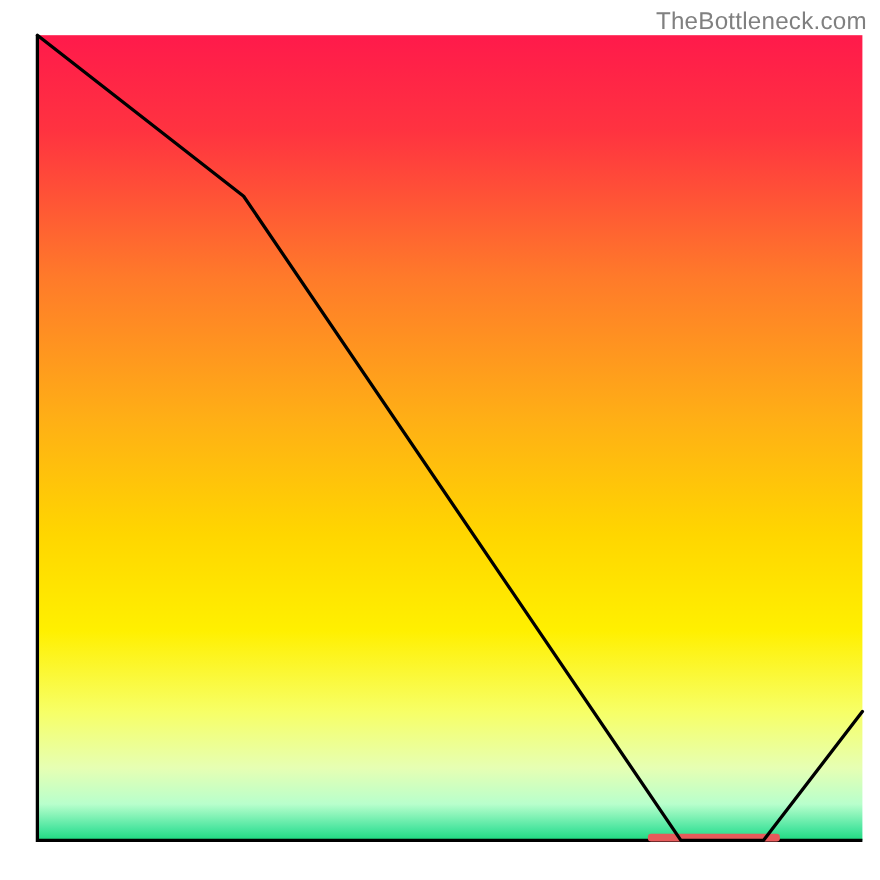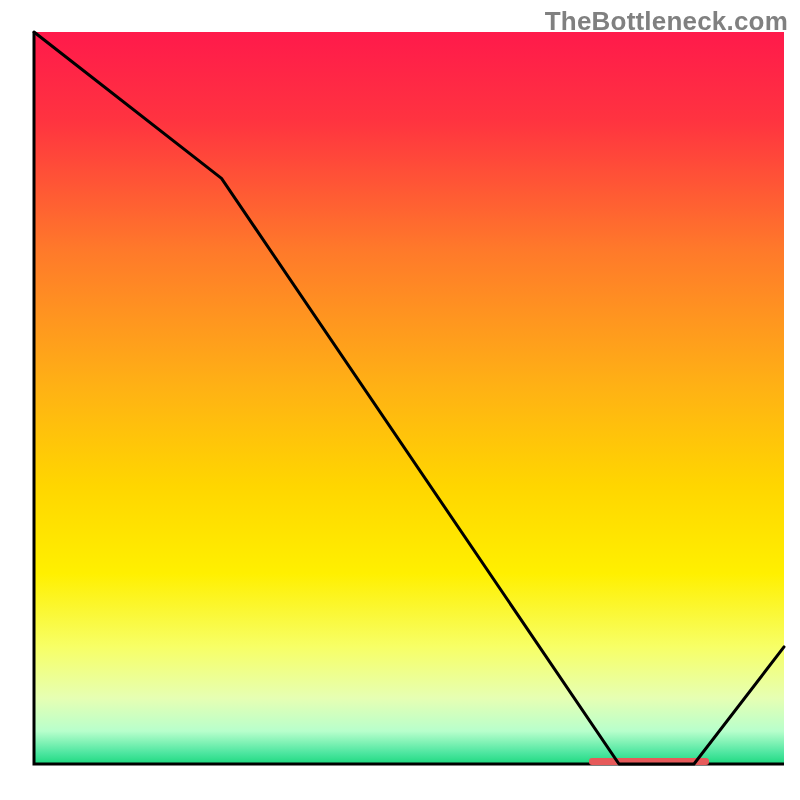--- a/index.html
+++ b/index.html
@@ -14,23 +14,23 @@
   .container {
     position: relative;
     width: 800px;
     height: 800px;
   }
   .watermark {
     position: absolute;
     top: 6px;
     right: 12px;
     color: #808080;
-    font-size: 26px;
+    font-size: 22px;
     letter-spacing: 0.2px;
-    font-weight: 700;
+    font-weight: 400;
     z-index: 10;
   }
   svg.chart {
     position: absolute;
     top: 0;
     left: 0;
   }
 </style>
 </head>
 <body>

